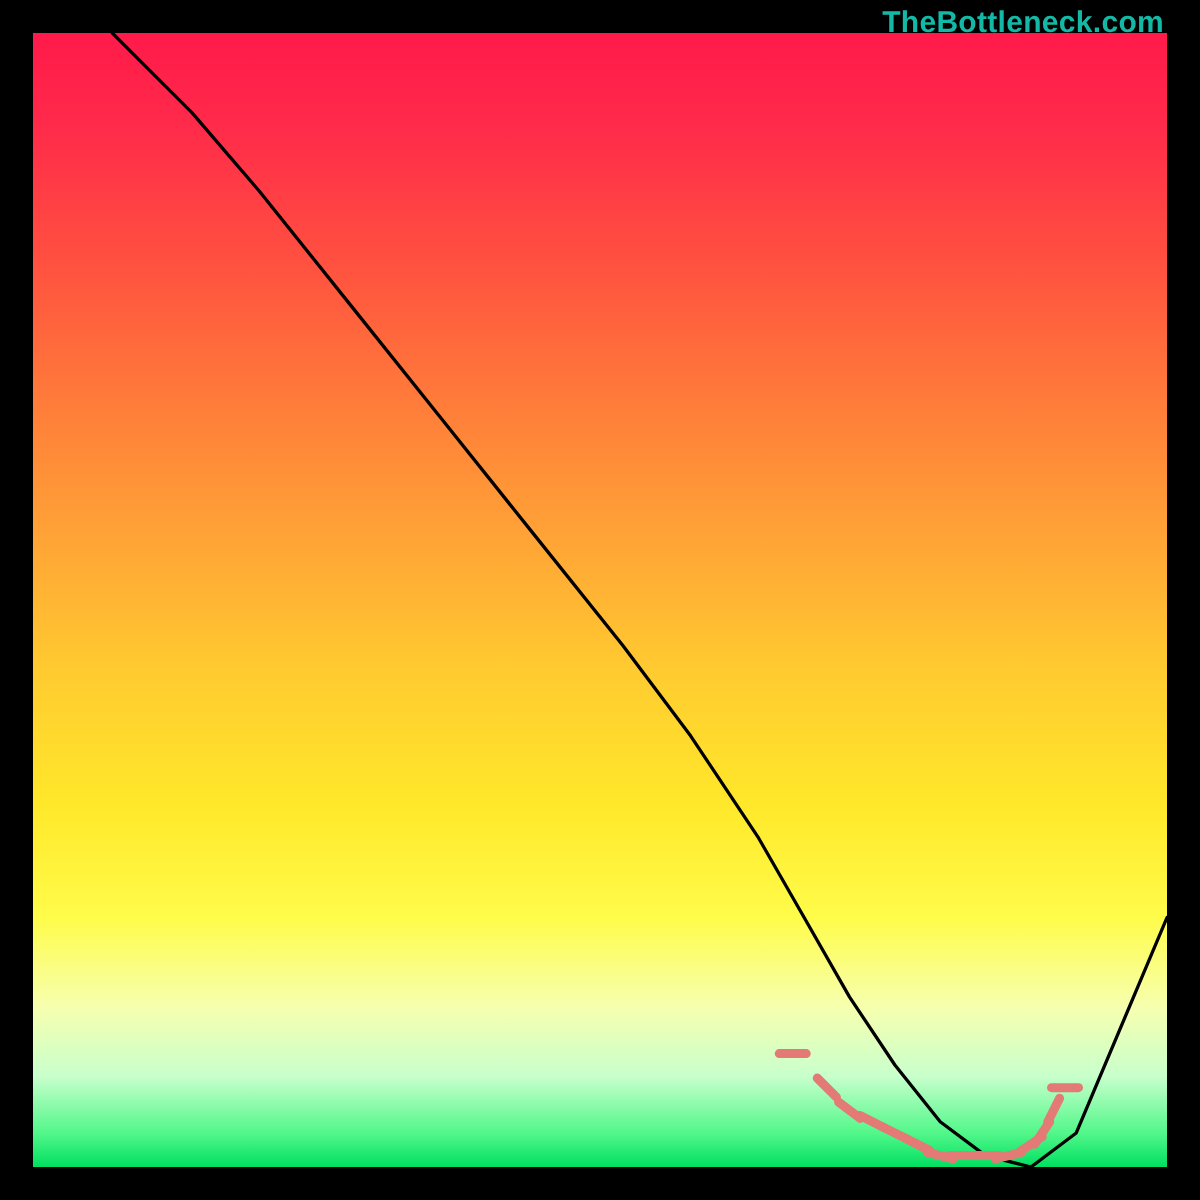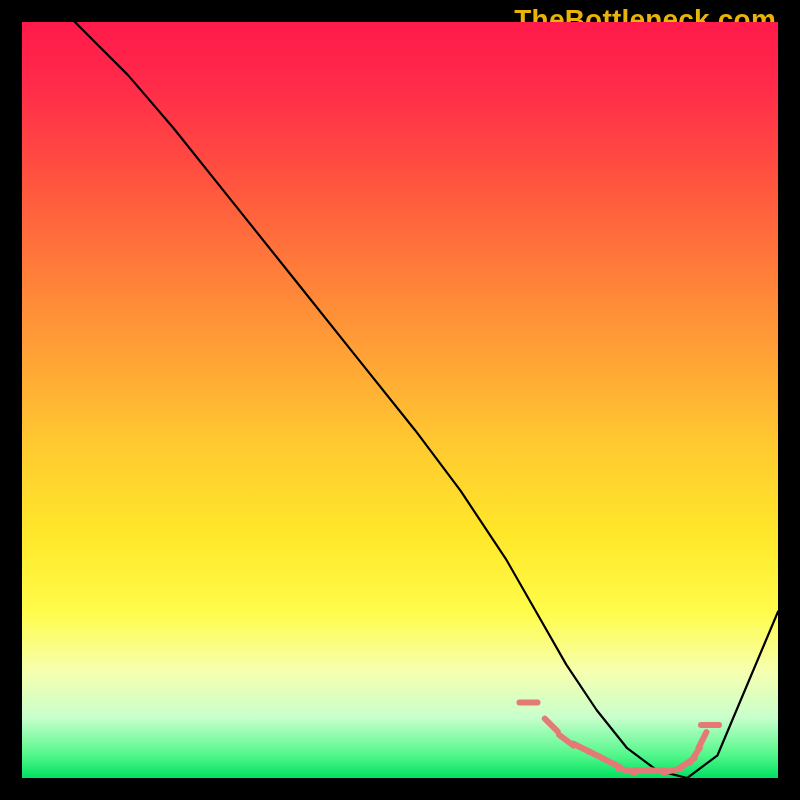--- a/index.html
+++ b/index.html
@@ -21,23 +21,23 @@
     #f6ffb0 86%,
     #c8ffcc 92%,
     #52f78a 97%,
     #00e060 100%
   );
 }
 .attrib {
   position: absolute;
   top: 4px; right: 24px;
   font-family: Arial, Helvetica, sans-serif;
-  font-size: 28px;
+  font-size: 20px;
   font-weight: 600;
-  color: #eab308;
+  color: #14b8a6;
   letter-spacing: 0.2px;
 }
 svg.overlay { position: absolute; left: 0; top: 0; width: 756px; height: 756px; }
 </style>
 </head>
 <body>
 
 <div class="chart-wrap">
   <div class="attrib">TheBottleneck.com</div>
   <div class="plot-area">

